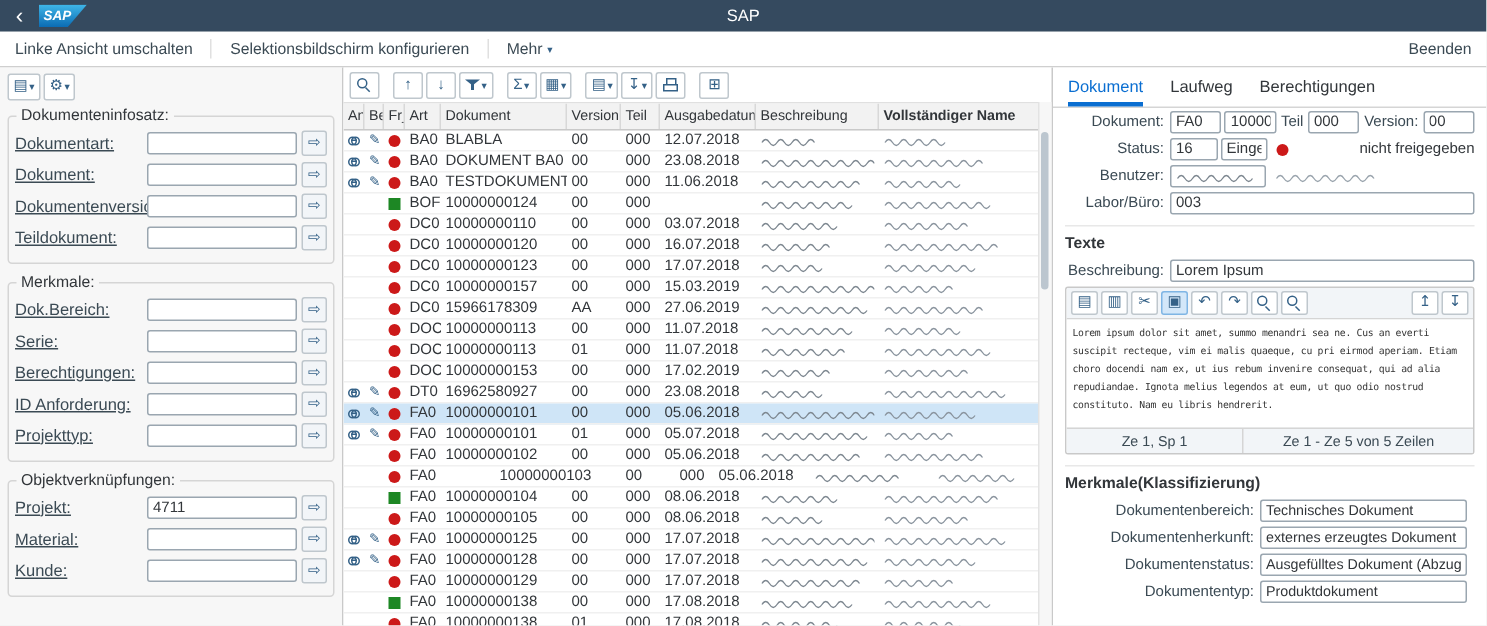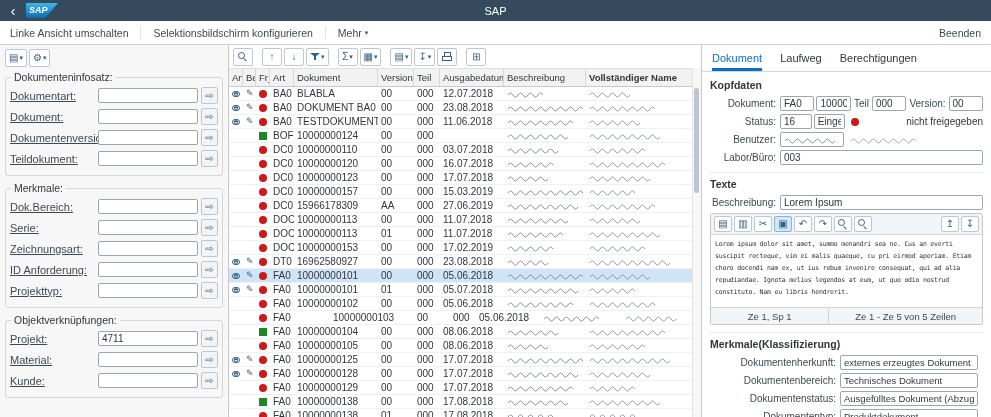--- a/index.html
+++ b/index.html
@@ -182,21 +182,21 @@
               </button>
             </div>
             <div class="field-row">
               <label class="f-label">Serie:</label>
               <input class="f-input" style="">
               <button class="mini-btn">
                 <span class="glyph">⇨</span>
               </button>
             </div>
             <div class="field-row">
-              <label class="f-label">Zeichnungsart:</label>
+              <label class="f-label">Berechtigungen:</label>
               <input class="f-input" style="">
               <button class="mini-btn">
                 <span class="glyph">⇨</span>
               </button>
             </div>
             <div class="field-row">
               <label class="f-label">ID Anforderung:</label>
               <input class="f-input" style="">
               <button class="mini-btn">
                 <span class="glyph">⇨</span>
@@ -858,21 +858,20 @@
 
     <div class="right-pane">
       <div class="tabs">
         <div class="tab active">Dokument</div>
         <div class="tab">Laufweg</div>
         <div class="tab">Berechtigungen</div>
       </div>
 
       <div class="rp-body">
 
-        <div class="rp-title">Kopfdaten</div>
 
         <div class="kv-row">
           <span class="kv-label">Dokument:</span>
           <input class="f-input w26" value="FA0" style="">
           <input class="f-input w64" style="margin-left: 2px;" value="10000000101">
           <span class="kv-inline">Teil</span>
           <input class="f-input w26" value="000" style="">
           <span class="kv-inline">Version:</span>
           <input class="f-input w20" value="00" style="">
         </div>
@@ -952,26 +951,26 @@
               <div class="ed-pos">Ze 1, Sp 1</div>
               <div class="ed-range">Ze 1 - Ze 5 von 5 Zeilen</div>
             </div>
           </div>
         </div>
 
         <div class="rp-section">
           <div class="rp-title">Merkmale(Klassifizierung)</div>
           <div>
               <div class="mk-row">
+                <span class="mk-label">Dokumentenbereich:</span>
+                <input class="f-input mk-input" value="Technisches Dokument" style="">
+              </div>
+              <div class="mk-row">
                 <span class="mk-label">Dokumentenherkunft:</span>
                 <input class="f-input mk-input" value="externes erzeugtes Dokument" style="">
-              </div>
-              <div class="mk-row">
-                <span class="mk-label">Dokumentenbereich:</span>
-                <input class="f-input mk-input" value="Technisches Dokument" style="">
               </div>
               <div class="mk-row">
                 <span class="mk-label">Dokumentenstatus:</span>
                 <input class="f-input mk-input" value="Ausgefülltes Dokument (Abzug)" style="">
               </div>
               <div class="mk-row">
                 <span class="mk-label">Dokumententyp:</span>
                 <input class="f-input mk-input" value="Produktdokument" style="">
               </div>
             </div>

